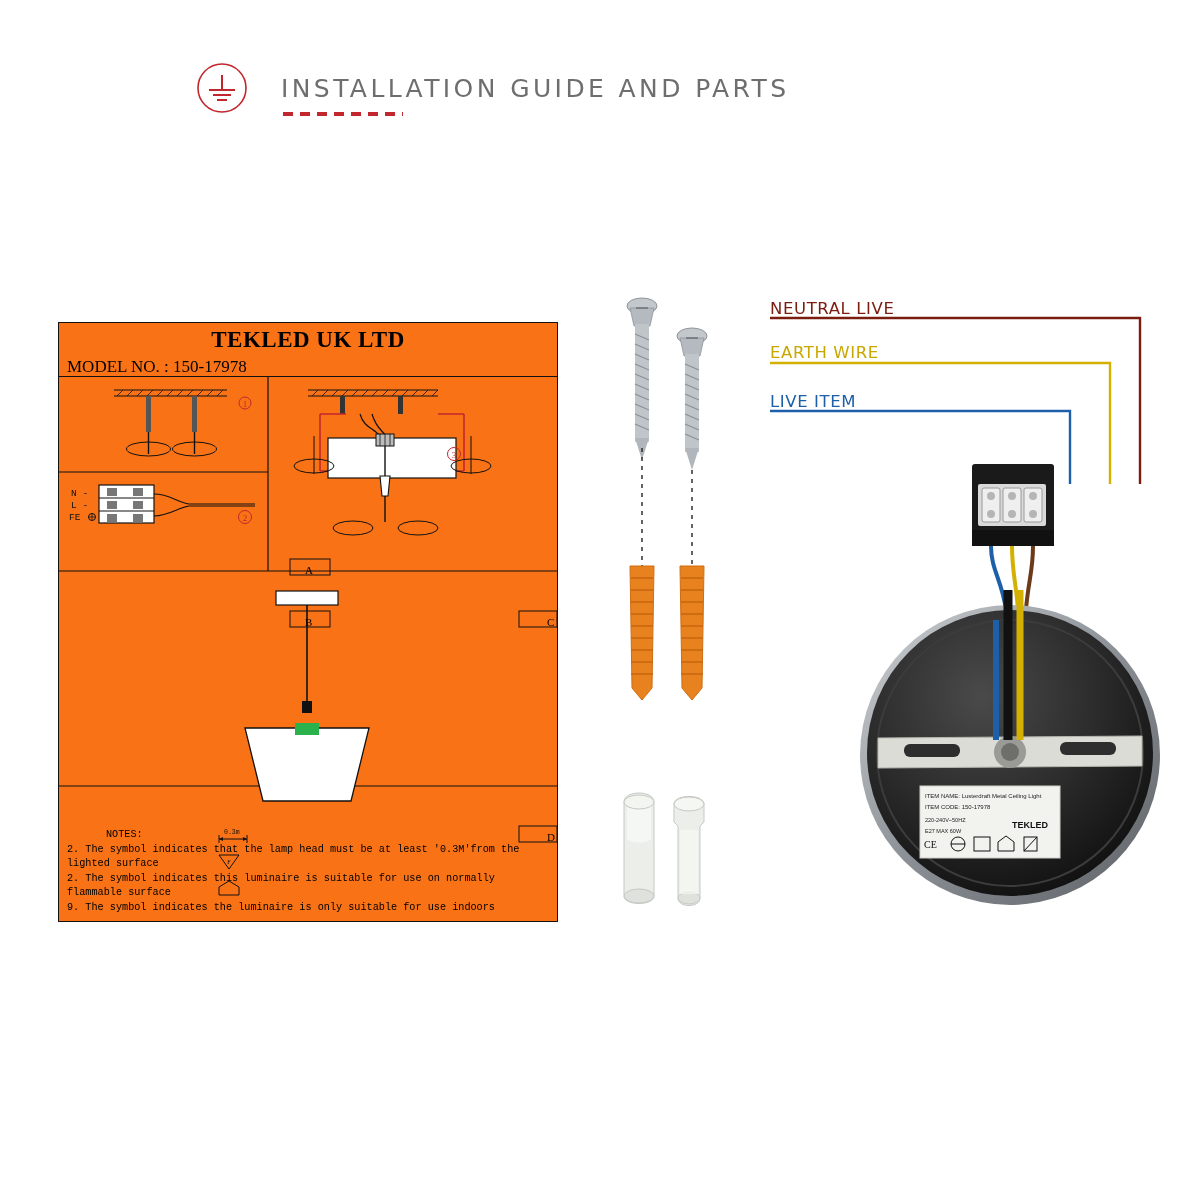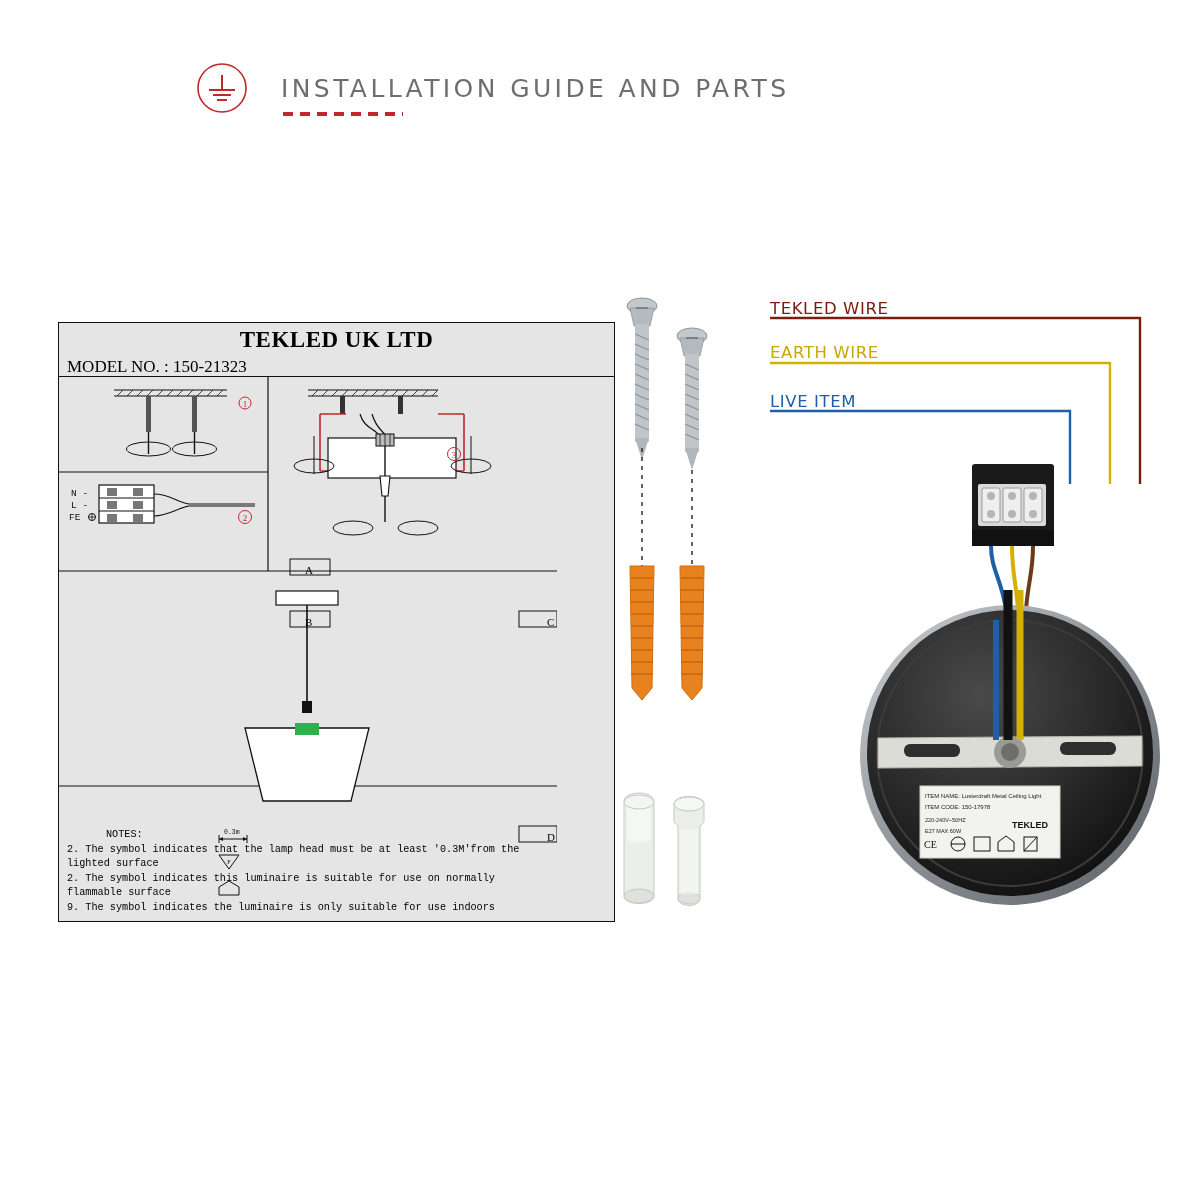--- a/index.html
+++ b/index.html
@@ -49,24 +49,24 @@
     height: 4px;
     background: repeating-linear-gradient(to right,
        #c1272d 0px, #c1272d 10px, transparent 10px, transparent 17px);
   }
 
   
   .manual {
     position: absolute;
     left: 58px;
     top: 322px;
-    width: 557px;
+    width: 500px;
     height: 600px;
     border: 1.4px solid #111;
-    background: #e5e5e5;
+    background: #f97316;
     box-sizing: border-box;
   }
   .manual-brand {
     position: absolute;
     left: 0; top: 4px;
     width: 100%;
     text-align: center;
     font-family: "Liberation Serif", serif;
     font-weight: bold;
     font-size: 23px;
@@ -133,21 +133,21 @@
       <line x1="21" y1="38" x2="31" y2="38" stroke="#c1272d" stroke-width="2"></line>
     </svg>
   </div>
   <div class="header-title">INSTALLATION GUIDE AND PARTS</div>
   <div class="header-dashes"></div>
 </div>
 
 <div class="manual">
 
   <div class="manual-brand">TEKLED UK LTD</div>
-  <div class="manual-model">MODEL  NO. : 150-21323</div>
+  <div class="manual-model">MODEL  NO. : 150-17978</div>
 
   <div class="manual-divider" style="top:53px;"></div>
 
   <svg class="abs" style="left:0; top:53px;" width="498" height="475" viewBox="0 0 498 475">
 
     <line x1="209" y1="0" x2="209" y2="195" stroke="#111" stroke-width="1.2"></line>
     <line x1="0" y1="96" x2="209" y2="96" stroke="#111" stroke-width="1.2"></line>
     <line x1="0" y1="195" x2="498" y2="195" stroke="#111" stroke-width="1.2"></line>
     <line x1="0" y1="410" x2="498" y2="410" stroke="#111" stroke-width="1.2"></line>
 
@@ -392,21 +392,21 @@
     <ellipse cx="31" cy="118" rx="15" ry="7" fill="#dfe2dc" stroke="#c6c9c3" stroke-width="1"></ellipse>
   </g>
   <g transform="translate(52,8)">
     <path d="M14 18 C14 8 44 8 44 18 L44 36 L40 40 L40 112 C40 122 18 122 18 112 L18 40 L14 36 Z" fill="#eceee9" stroke="#c6c9c3" stroke-width="1"></path>
     <ellipse cx="29" cy="18" rx="15" ry="7" fill="#f5f7f3" stroke="#c6c9c3" stroke-width="1"></ellipse>
     <ellipse cx="29" cy="112" rx="11" ry="6" fill="#dfe2dc" stroke="#c6c9c3" stroke-width="1"></ellipse>
     <rect x="20" y="44" width="18" height="64" fill="#f6f8f4" opacity=".7"></rect>
   </g>
 </svg>
 
-<div class="wire-label wire-neutral">TEKLED WIRE</div>
+<div class="wire-label wire-neutral">NEUTRAL LIVE</div>
 <div class="wire-label wire-earth">EARTH WIRE</div>
 <div class="wire-label wire-live">LIVE ITEM</div>
 
 <svg class="abs" style="left:740px; top:290px;" width="440" height="330" viewBox="0 0 440 330">
 
   <path d="M30 28 L400 28 L400 194" fill="none" stroke="#7b1c10" stroke-width="2.4"></path>
 
   <path d="M30 73 L370 73 L370 194" fill="none" stroke="#d4b100" stroke-width="2.4"></path>
 
   <path d="M30 121 L330 121 L330 194" fill="none" stroke="#1d5fa8" stroke-width="2.4"></path>

